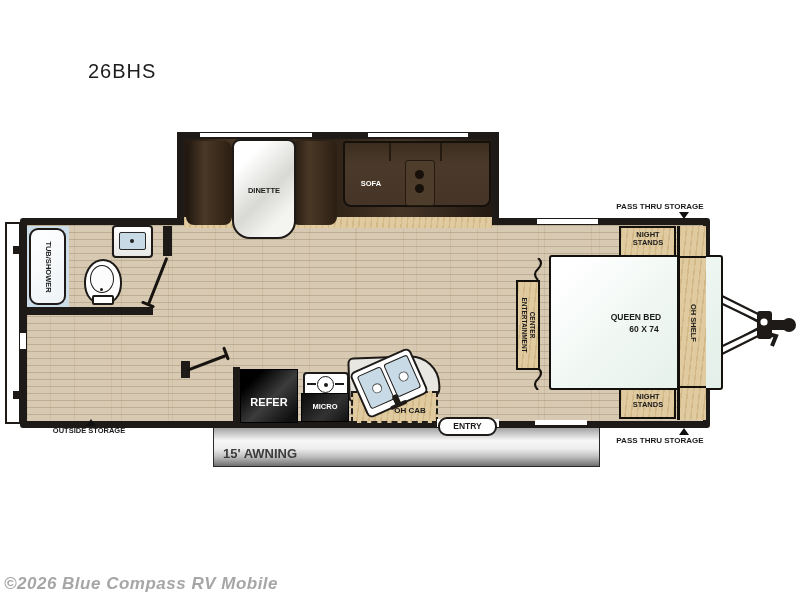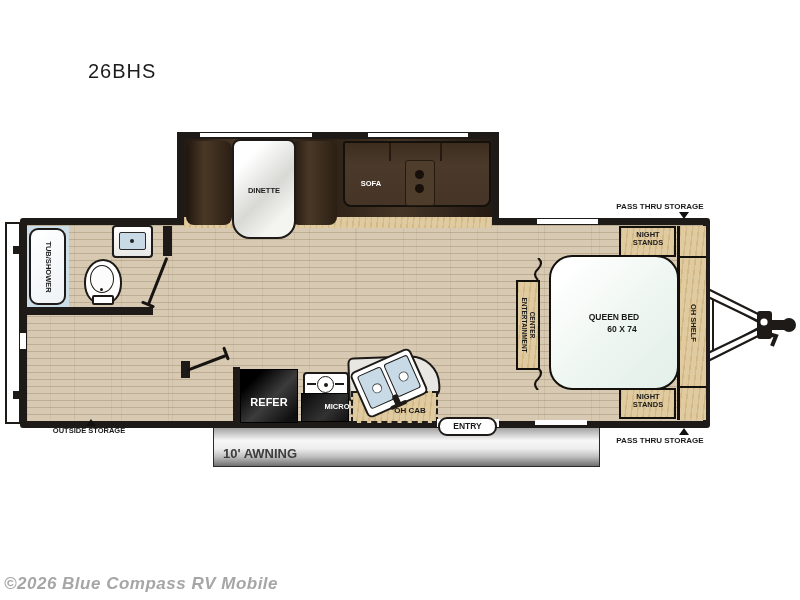--- a/index.html
+++ b/index.html
@@ -24,21 +24,21 @@
 </style>
 </head>
 <body>
 
 <div id="canvas">
 
   <div class="abs" style="left:88px;top:60px;font-size:20px;letter-spacing:1px;color:#1c1c1c;">26BHS</div>
 
   <div class="abs" style="left:213px;top:424px;width:385px;height:41px;border:1.5px solid #2a2a2a;
        background:linear-gradient(180deg,#8f8f8f 0%,#f7f7f7 38%,#ededed 58%,#bdbdbd 78%,#6f6f6f 100%);z-index:0;">
-    <div class="abs lbl" style="left:9px;bottom:4px;font-size:13px;color:#3d3d3d;">10' AWNING</div>
+    <div class="abs lbl" style="left:9px;bottom:4px;font-size:13px;color:#3d3d3d;">15' AWNING</div>
   </div>
 
   <div class="abs" style="left:5px;top:222px;width:12px;height:198px;background:#fff;border:2px solid #1d1a17;z-index:0;"></div>
   <div class="abs wall" style="left:13px;top:246px;width:9px;height:8px;z-index:2;"></div>
   <div class="abs wall" style="left:13px;top:391px;width:9px;height:8px;z-index:2;"></div>
 
   <svg class="abs" style="left:702px;top:273px;z-index:0;" width="100" height="104" viewBox="0 0 100 104">
     <line x1="11" y1="24" x2="11" y2="80" stroke="#1d1a17" stroke-width="2"></line>
     <line x1="11" y1="24" x2="56" y2="49" stroke="#1d1a17" stroke-width="2"></line>
     <line x1="11" y1="80" x2="56" y2="55" stroke="#1d1a17" stroke-width="2"></line>
@@ -117,21 +117,21 @@
   </div>
   <div class="abs" style="left:303px;top:372px;width:42px;height:21px;background:#fff;border:2px solid #1d1a17;border-radius:4px;z-index:2;">
     <div class="abs" style="left:12px;top:2px;width:15px;height:15px;border:1.5px solid #1d1a17;border-radius:50%;">
       <div class="abs" style="left:5.5px;top:5.5px;width:4px;height:4px;border-radius:50%;background:#1d1a17;"></div>
     </div>
     <div class="abs" style="left:2px;top:9px;width:9px;height:1.5px;background:#1d1a17;"></div>
     <div class="abs" style="left:30px;top:9px;width:9px;height:1.5px;background:#1d1a17;"></div>
   </div>
   <div class="abs" style="left:301px;top:393px;width:46px;height:27px;background:linear-gradient(135deg,#0a0a0a,#323232 60%,#111);
        border:1.5px solid #000;z-index:2;">
-    <div class="lbl abs" style="left:0;top:9px;width:100%;font-size:7.5px;color:#fff;padding-left:12px;">MICRO</div>
+    <div class="lbl abs" style="left:0;top:9px;width:100%;font-size:7.5px;color:#fff;">MICRO</div>
   </div>
 
   <div class="abs" style="left:348px;top:356px;width:88px;height:40px;background:#e9e7e2;border:2px solid #1d1a17;
        border-radius:6px 30px 10px 3px;transform:rotate(-2deg);z-index:2;"></div>
   <div class="abs cabwood" style="left:351px;top:391px;width:83px;height:28px;border:2px dashed #1d1a17;z-index:2;">
     <div class="lbl abs" style="left:32px;top:14px;width:50px;font-size:8px;">OH CAB</div>
   </div>
   <div class="abs" style="left:356px;top:358px;width:62px;height:46px;transform:rotate(-24deg);z-index:3;
        background:#fff;border:2px solid #1d1a17;border-radius:6px;">
     <div class="abs" style="left:4px;top:4px;width:24px;height:34px;background:#c7dae6;border:1.5px solid #1d1a17;border-radius:3px;">
@@ -153,22 +153,22 @@
     <div class="abs lbl vtext" style="left:50%;top:50%;width:62px;font-size:6.5px;line-height:8px;
          transform:translate(-50%,-50%) rotate(90deg);">CENTER ENTERTAINMENT</div>
   </div>
   <svg class="abs" style="left:531px;top:258px;z-index:2;" width="14" height="22" viewBox="0 0 14 22">
     <path d="M7,0 q6,5 0,11 q-6,5 0,11" fill="none" stroke="#14100c" stroke-width="2.2"></path>
   </svg>
   <svg class="abs" style="left:531px;top:368px;z-index:2;" width="14" height="22" viewBox="0 0 14 22">
     <path d="M7,0 q6,5 0,11 q-6,5 0,11" fill="none" stroke="#14100c" stroke-width="2.2"></path>
   </svg>
 
-  <div class="abs" style="left:549px;top:255px;width:126px;height:131px;border:2.5px solid #14100c;border-radius:23px;z-index:2;
-       background:linear-gradient(135deg,#ffffff 10%,#eef6f1 55%,#e3efe9 100%);">
+  <div class="abs" style="left:549px;top:255px;width:126px;height:131px;border:2.5px solid #14100c;border-radius:3px;z-index:2;
+       background:linear-gradient(135deg,#ffffff 10%,#eef6f1 55%,#e3efe9 100%);padding-left:44px;">
     <div class="lbl abs" style="left:0;top:56px;width:100%;font-size:8.5px;">QUEEN BED</div>
     <div class="lbl abs" style="left:8px;top:68px;width:100%;font-size:8.5px;">60 X 74</div>
   </div>
 
   <div class="abs cabwood" style="left:619px;top:226px;width:53px;height:27px;border:2.5px solid #14100c;z-index:2;">
     <div class="lbl abs vtext" style="left:6px;top:3px;width:42px;font-size:7.5px;">NIGHT STANDS</div>
   </div>
   <div class="abs cabwood" style="left:619px;top:388px;width:53px;height:27px;border:2.5px solid #14100c;z-index:2;">
     <div class="lbl abs vtext" style="left:6px;top:3px;width:42px;font-size:7.5px;">NIGHT STANDS</div>
   </div>

